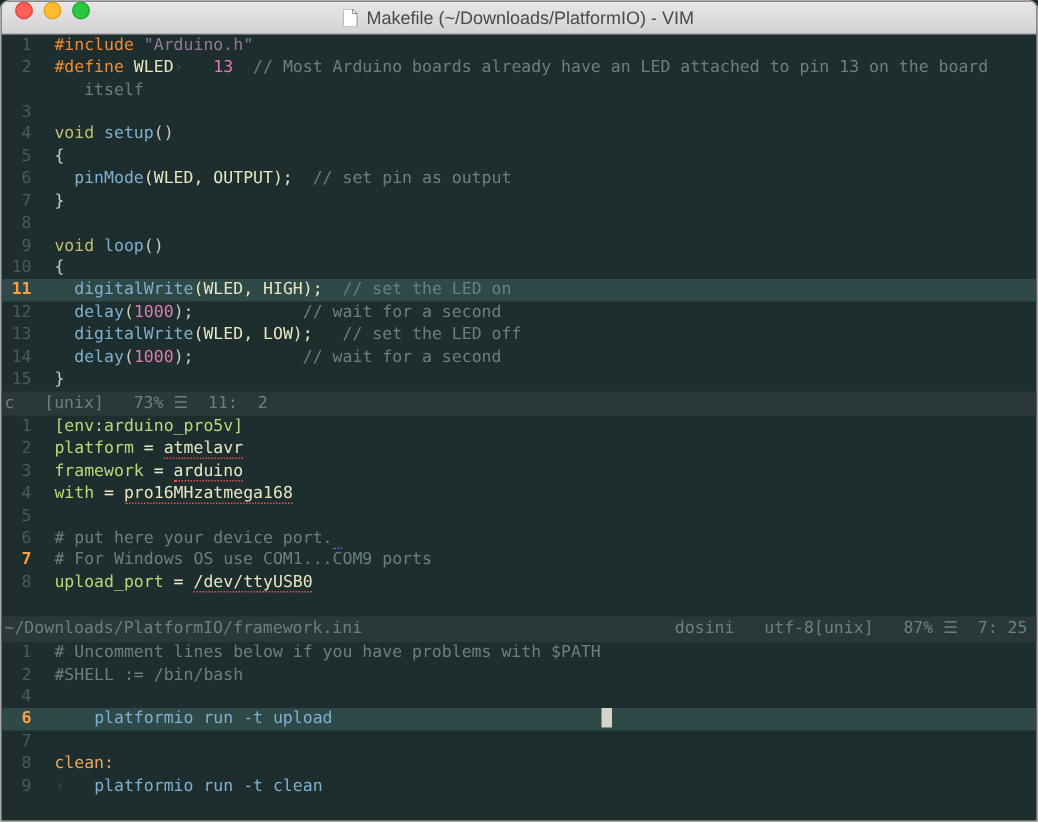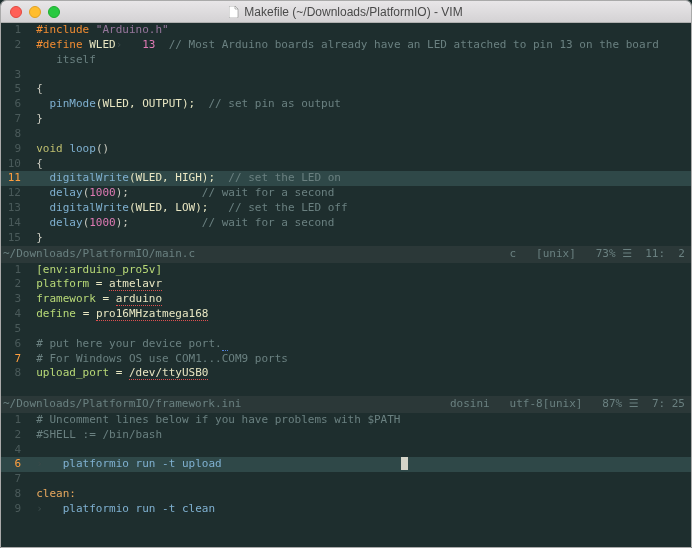--- a/index.html
+++ b/index.html
@@ -1,30 +1,30 @@
 <!DOCTYPE html>
 <html><head>
 <meta charset="utf-8">
 <style>
 *{margin:0;padding:0;box-sizing:border-box}
 body{font-family:Menlo,Monaco,Consolas,monospace;font-size:11px;background:#1e2e2e;color:#cbcbc0;width:692px;height:548px;overflow:hidden}
 .window{width:692px;height:548px;border:1px solid #aaa;border-radius:6px 6px 0 0;overflow:hidden;background:#1e2e2e;display:flex;flex-direction:column}
-.titlebar{height:22px;background:linear-gradient(#e8e6e8,#d4d2d4);border-bottom:1px solid #b0b0b0;display:flex;align-items:center;position:relative}
+.titlebar{height:22px;background:linear-gradient(#e8e6e8,#d4d2d4);border-bottom:1px solid #b0b0b0;display:flex;position:relative}
 .tl-buttons{display:flex;gap:7px;padding-left:9px;position:absolute;left:0}
 .tl-btn{width:12px;height:12px;border-radius:50%}
 .tl-close{background:#ff5f57;border:1px solid #e1483f}
 .tl-min{background:#ffbd2e;border:1px solid #e0a023}
 .tl-max{background:#28c940;border:1px solid #1dac2e}
 .tl-title{margin:0 auto;color:#4a4a4a;font-size:12px;font-family:-apple-system,Helvetica,Arial,sans-serif;display:flex;align-items:center;gap:5px}
 .doc-icon{display:inline-block;width:10px;height:12px}
 .doc-icon svg{display:block}
 .editor{flex:1;display:flex;flex-direction:column;line-height:1.35}
 .pane{position:relative}
 .gut{display:inline-block;width:22px;text-align:right;color:#4a5a5a;padding-right:2px;user-select:none}
-.gut-hl{color:#ff9f3f;font-weight:normal}
+.gut-hl{color:#ff9f3f;font-weight:bold}
 .cl{white-space:pre;padding-left:0}
 .cl-hl{background:#2f4848}
 .k-pre{color:#f18c32}
 .k-type{color:#bfbf6f}
 .k-fn{color:#7fb0d0}
 .k-id{color:#e8e6c2}
 .k-str{color:#dba0dba0}
 .k-num{color:#e07ab5}
 .k-cmt{color:#6a8080}
 .k-kw{color:#b8d977}
@@ -63,42 +63,42 @@
     </div>
   </div>
 
   <div class="editor">
 
     <div class="pane">
       <div class="cl"><span class="gut">1</span>  <span class="k-pre">#include</span> <span class="k-str">"Arduino.h"</span></div>
       <div class="cl"><span class="gut">2</span>  <span class="k-pre">#define</span> <span class="k-id">WLED</span><span class="tab-ind">›   </span><span class="k-num">13</span>  <span class="k-cmt">// Most Arduino boards already have an LED attached to pin 13 on the board</span></div>
       <div class="cl"><span class="gut"> </span>     <span class="k-cmt">itself</span></div>
       <div class="cl"><span class="gut">3</span></div>
+      <div class="cl"><span class="gut">4</span>  <span class="k-type">void</span> <span class="k-fn">setup</span><span>()</span></div>
       <div class="cl"><span class="gut">5</span>  <span>{</span></div>
       <div class="cl"><span class="gut">6</span>    <span class="k-fn">pinMode</span><span class="k-id">(WLED, OUTPUT);</span>  <span class="k-cmt">// set pin as output</span></div>
       <div class="cl"><span class="gut">7</span>  <span>}</span></div>
       <div class="cl"><span class="gut">8</span></div>
       <div class="cl"><span class="gut">9</span>  <span class="k-type">void</span> <span class="k-fn">loop</span><span>()</span></div>
       <div class="cl"><span class="gut">10</span>  <span>{</span></div>
       <div class="cl cl-hl"><span class="gut gut-hl">11</span>    <span class="k-fn">digitalWrite</span><span class="k-id">(WLED, HIGH);</span>  <span class="k-cmt">// set the LED on</span></div>
       <div class="cl"><span class="gut">12</span>    <span class="k-fn">delay</span><span>(</span><span class="k-num">1000</span><span>);</span>           <span class="k-cmt">// wait for a second</span></div>
       <div class="cl"><span class="gut">13</span>    <span class="k-fn">digitalWrite</span><span class="k-id">(WLED, LOW);</span>   <span class="k-cmt">// set the LED off</span></div>
       <div class="cl"><span class="gut">14</span>    <span class="k-fn">delay</span><span>(</span><span class="k-num">1000</span><span>);</span>           <span class="k-cmt">// wait for a second</span></div>
       <div class="cl"><span class="gut">15</span>  <span>}</span></div>
     </div>
     <div class="status-split">
-      <span class="sp-path">~/Downloads/PlatformIO/main.c</span>
       <span class="sp-meta"><span>c</span>   <span>[unix]</span>   <span>73% ☰</span>  <span>11:  2</span></span>
     </div>
 
     <div class="pane">
       <div class="cl"><span class="gut">1</span>  <span class="k-sect">[env:arduino_pro5v]</span></div>
       <div class="cl"><span class="gut">2</span>  <span class="k-kw">platform</span> <span class="k-eq">=</span> <span class="k-var underline-red">atmelavr</span></div>
       <div class="cl"><span class="gut">3</span>  <span class="k-kw">framework</span> <span class="k-eq">=</span> <span class="k-var underline-red">arduino</span></div>
-      <div class="cl"><span class="gut">4</span>  <span class="k-kw">define</span> <span class="k-eq">=</span> <span class="k-var underline-red">pro16MHzatmega168</span></div>
+      <div class="cl"><span class="gut">4</span>  <span class="k-kw">with</span> <span class="k-eq">=</span> <span class="k-var underline-red">pro16MHzatmega168</span></div>
       <div class="cl"><span class="gut">5</span></div>
       <div class="cl"><span class="gut">6</span>  <span class="k-cmt"># put here your device port.</span><span class="underline-blue"> </span></div>
       <div class="cl"><span class="gut gut-hl">7</span>  <span class="k-cmt"># For Windows OS use COM1...COM9 ports</span></div>
       <div class="cl"><span class="gut">8</span>  <span class="k-kw">upload_port</span> <span class="k-eq">=</span> <span class="k-path underline-red">/dev/ttyUSB0</span></div>
       <div class="cl"><span class="gut"> </span></div>
     </div>
     <div class="status-split">
       <span class="sp-path">~/Downloads/PlatformIO/framework.ini</span>
       <span class="sp-meta"><span>dosini</span>   <span>utf-8[unix]</span>   <span>87% ☰</span>  <span>7: 25</span></span>
     </div>

